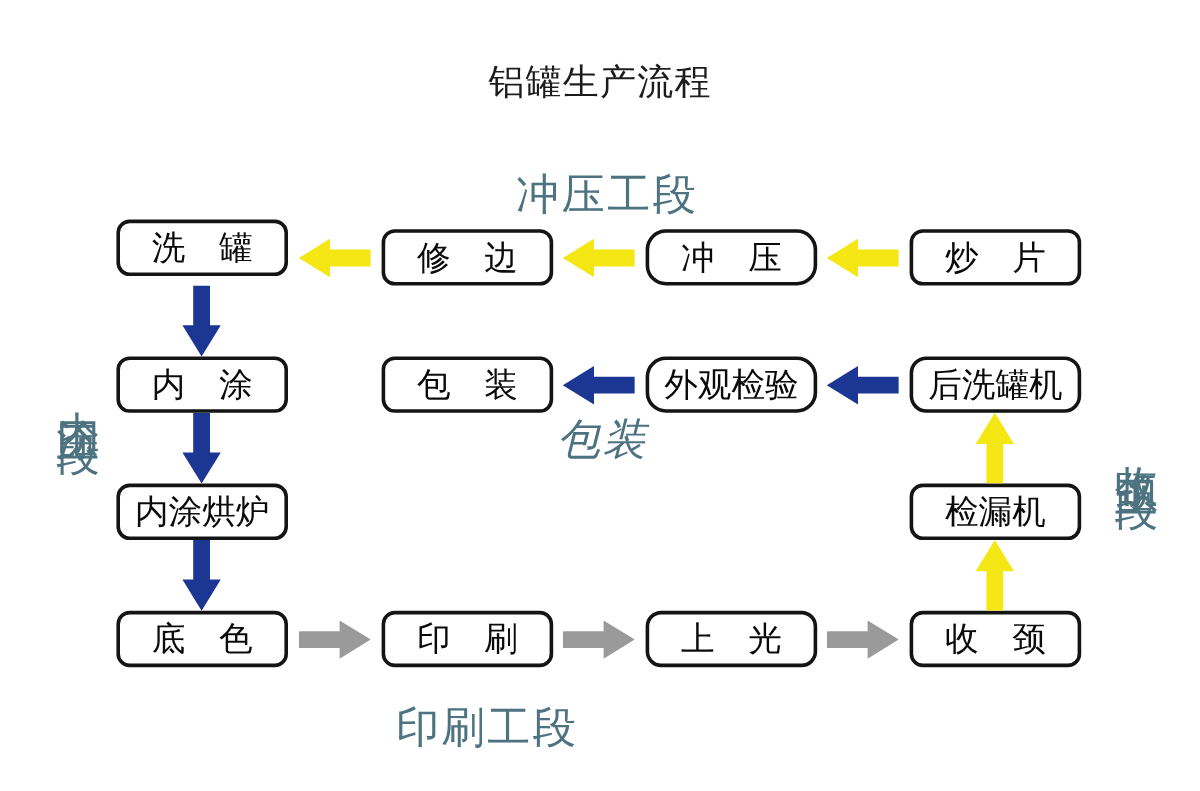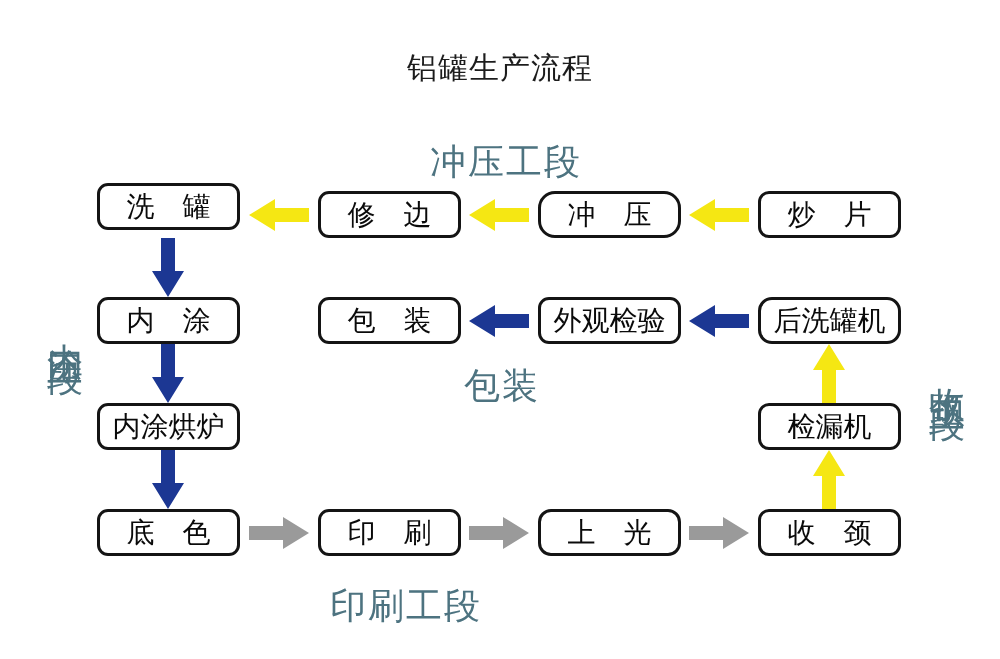--- a/index.html
+++ b/index.html
@@ -25,33 +25,33 @@
     font-size:28px;color:#0a0a0a;white-space:nowrap;
   }
   svg.arrow{display:block;}
 </style>
 </head>
 <body>
 
 <div class="abs title">铝罐生产流程</div>
 
 <div class="abs section-label" style="left:430px;top:138px;">冲压工段</div>
-<div class="abs section-label" style="left:464px;top:362px;">包装</div>
+<div class="abs section-label" style="left:464px;top:342px;font-style:italic;">包装</div>
 <div class="abs section-label" style="left:330px;top:582px;">印刷工段</div>
 <div class="abs section-label vertical" style="left:40px;top:314px;">内涂工段</div>
 <div class="abs section-label vertical" style="left:922px;top:360px;">收颈工段</div>
 
 <div class="abs node" style="left:97px;top:183px;">洗　罐</div>
 <div class="abs node" style="left:318px;top:191px;">修　边</div>
 <div class="abs node" style="left:538px;top:191px;border-radius:17px;">冲　压</div>
 <div class="abs node" style="left:758px;top:191px;">炒　片</div>
 
 <div class="abs node" style="left:97px;top:297px;">内　涂</div>
 <div class="abs node" style="left:318px;top:297px;">包　装</div>
-<div class="abs node" style="left:538px;top:297px;">外观检验</div>
+<div class="abs node" style="left:538px;top:297px;border-radius:17px;">外观检验</div>
 <div class="abs node" style="left:758px;top:297px;border-radius:14px;">后洗罐机</div>
 
 <div class="abs node" style="left:97px;top:403px;">内涂烘炉</div>
 <div class="abs node" style="left:758px;top:403px;">检漏机</div>
 
 <div class="abs node" style="left:97px;top:509px;">底　色</div>
 <div class="abs node" style="left:318px;top:509px;">印　刷</div>
 <div class="abs node" style="left:538px;top:509px;border-radius:13px;">上　光</div>
 <div class="abs node" style="left:758px;top:509px;">收　颈</div>
 

